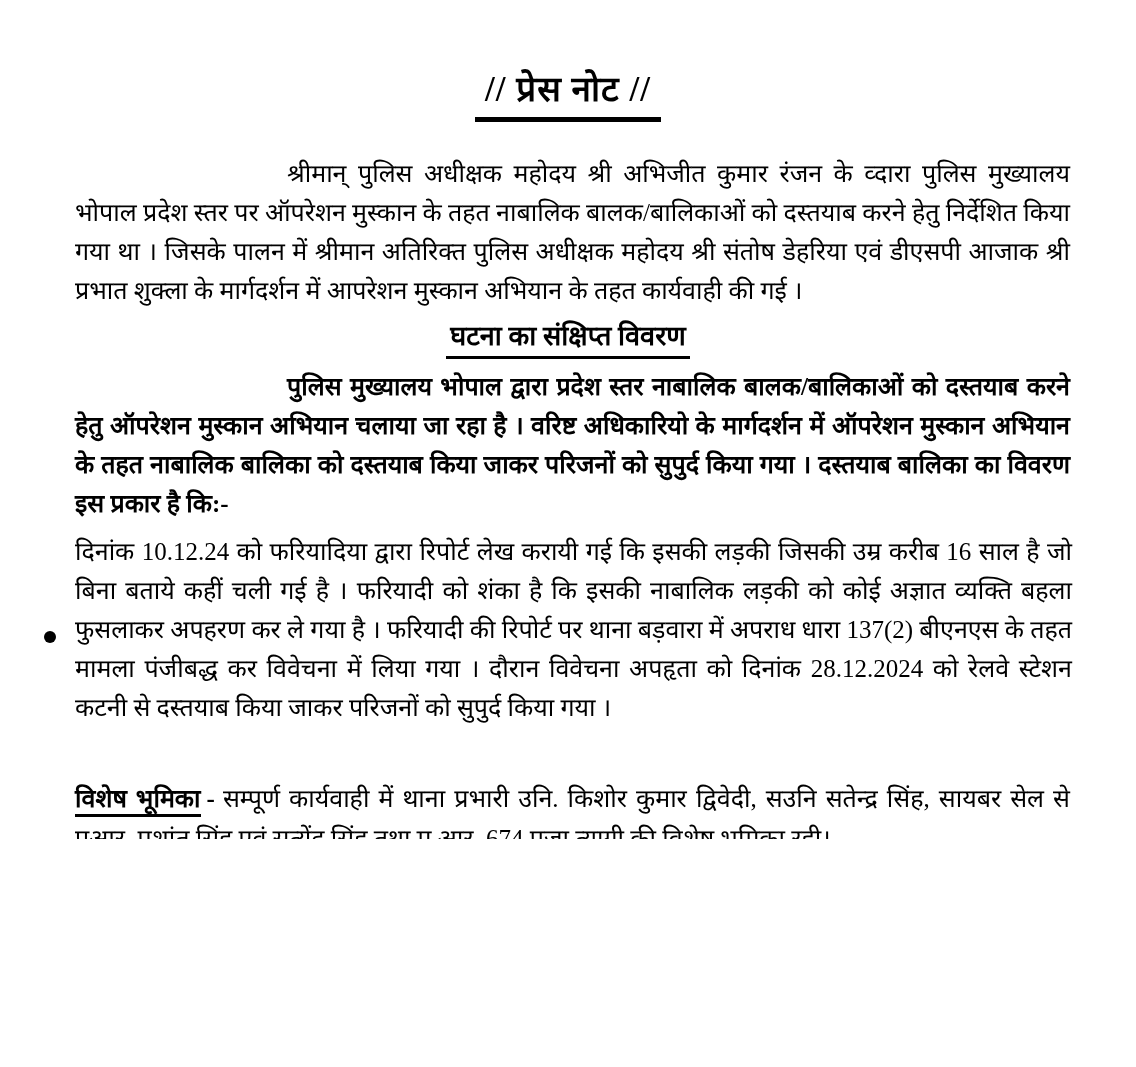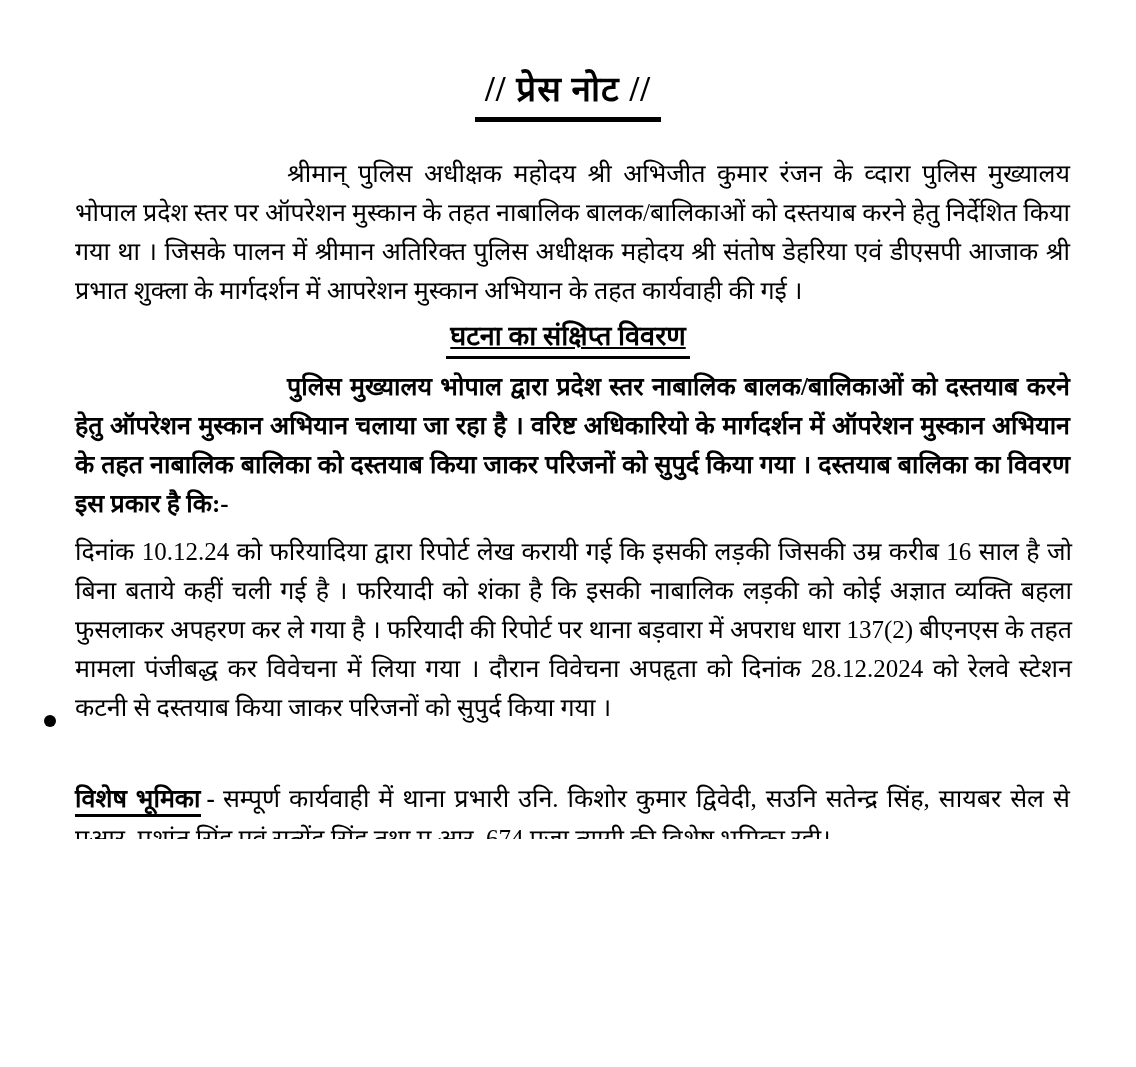--- a/index.html
+++ b/index.html
@@ -46,27 +46,26 @@
   .section-heading-wrap {
     text-align: center;
     margin-top: 6px;
   }
   .section-heading {
     display: inline-block;
     font-size: 27px;
     font-weight: bold;
     border-bottom: 3px solid #000;
     padding: 0 4px 3px 4px;
-    text-decoration: underline;
   }
   .section-para { margin-top: 8px; font-weight: bold; }
   .bullet-row {
     display: flex;
     margin: 9px 64px 0 44px;
-    align-items: flex-end;
+    align-items: center;
   }
   .bullet-dot {
     flex: 0 0 auto;
     width: 12px;
     height: 12px;
     border-radius: 50%;
     background: #000;
     margin: 14px 19px 0 0;
   }
   .bullet-text {

